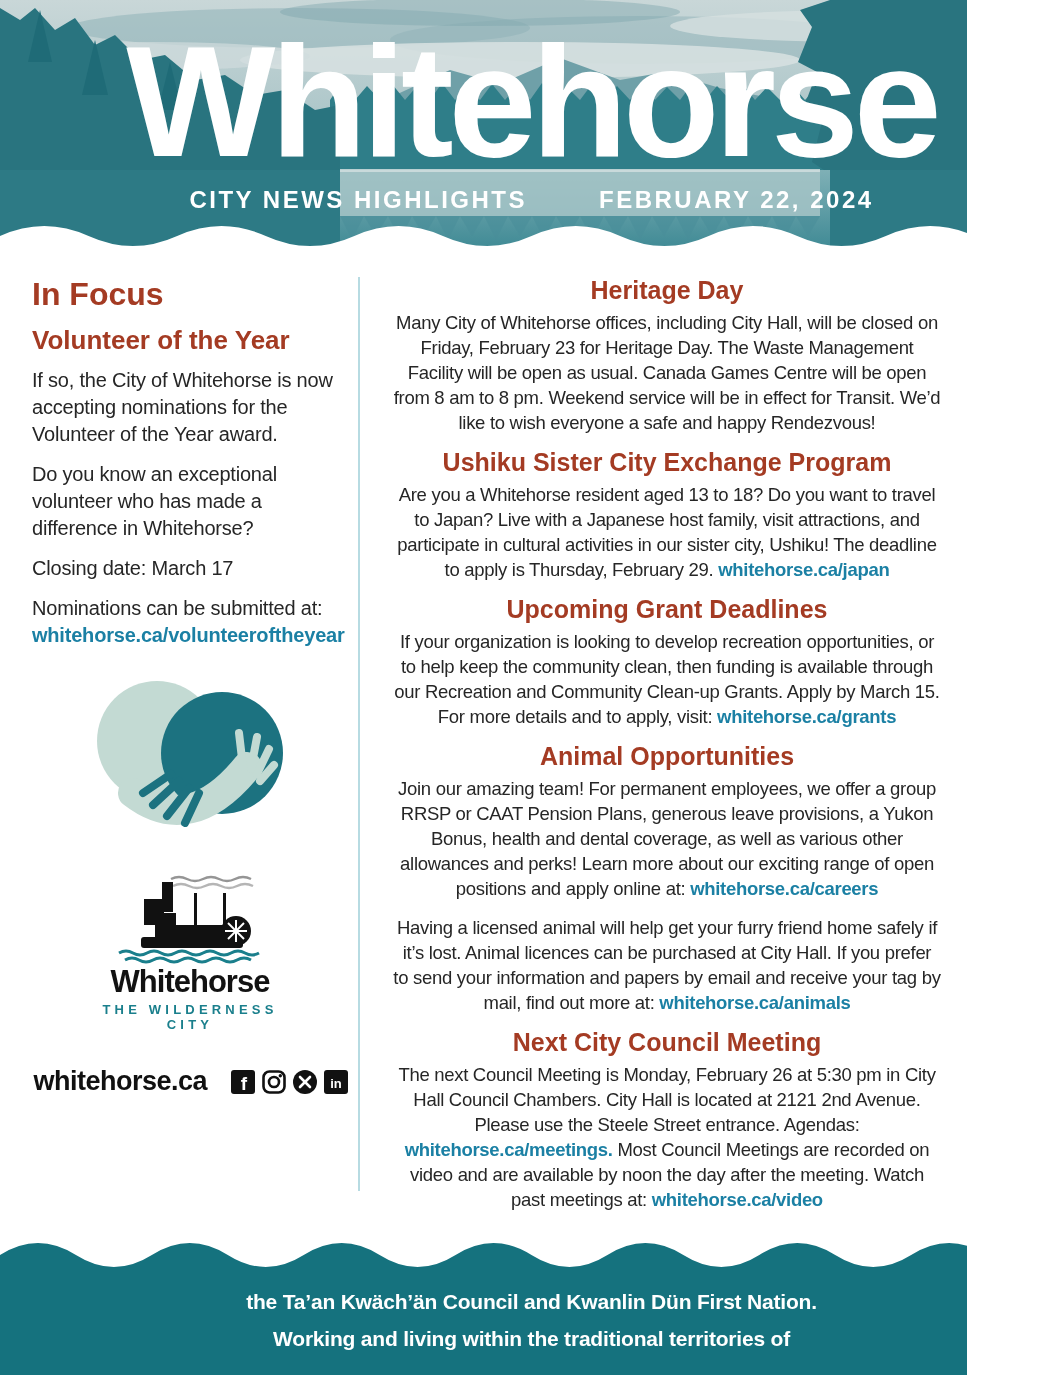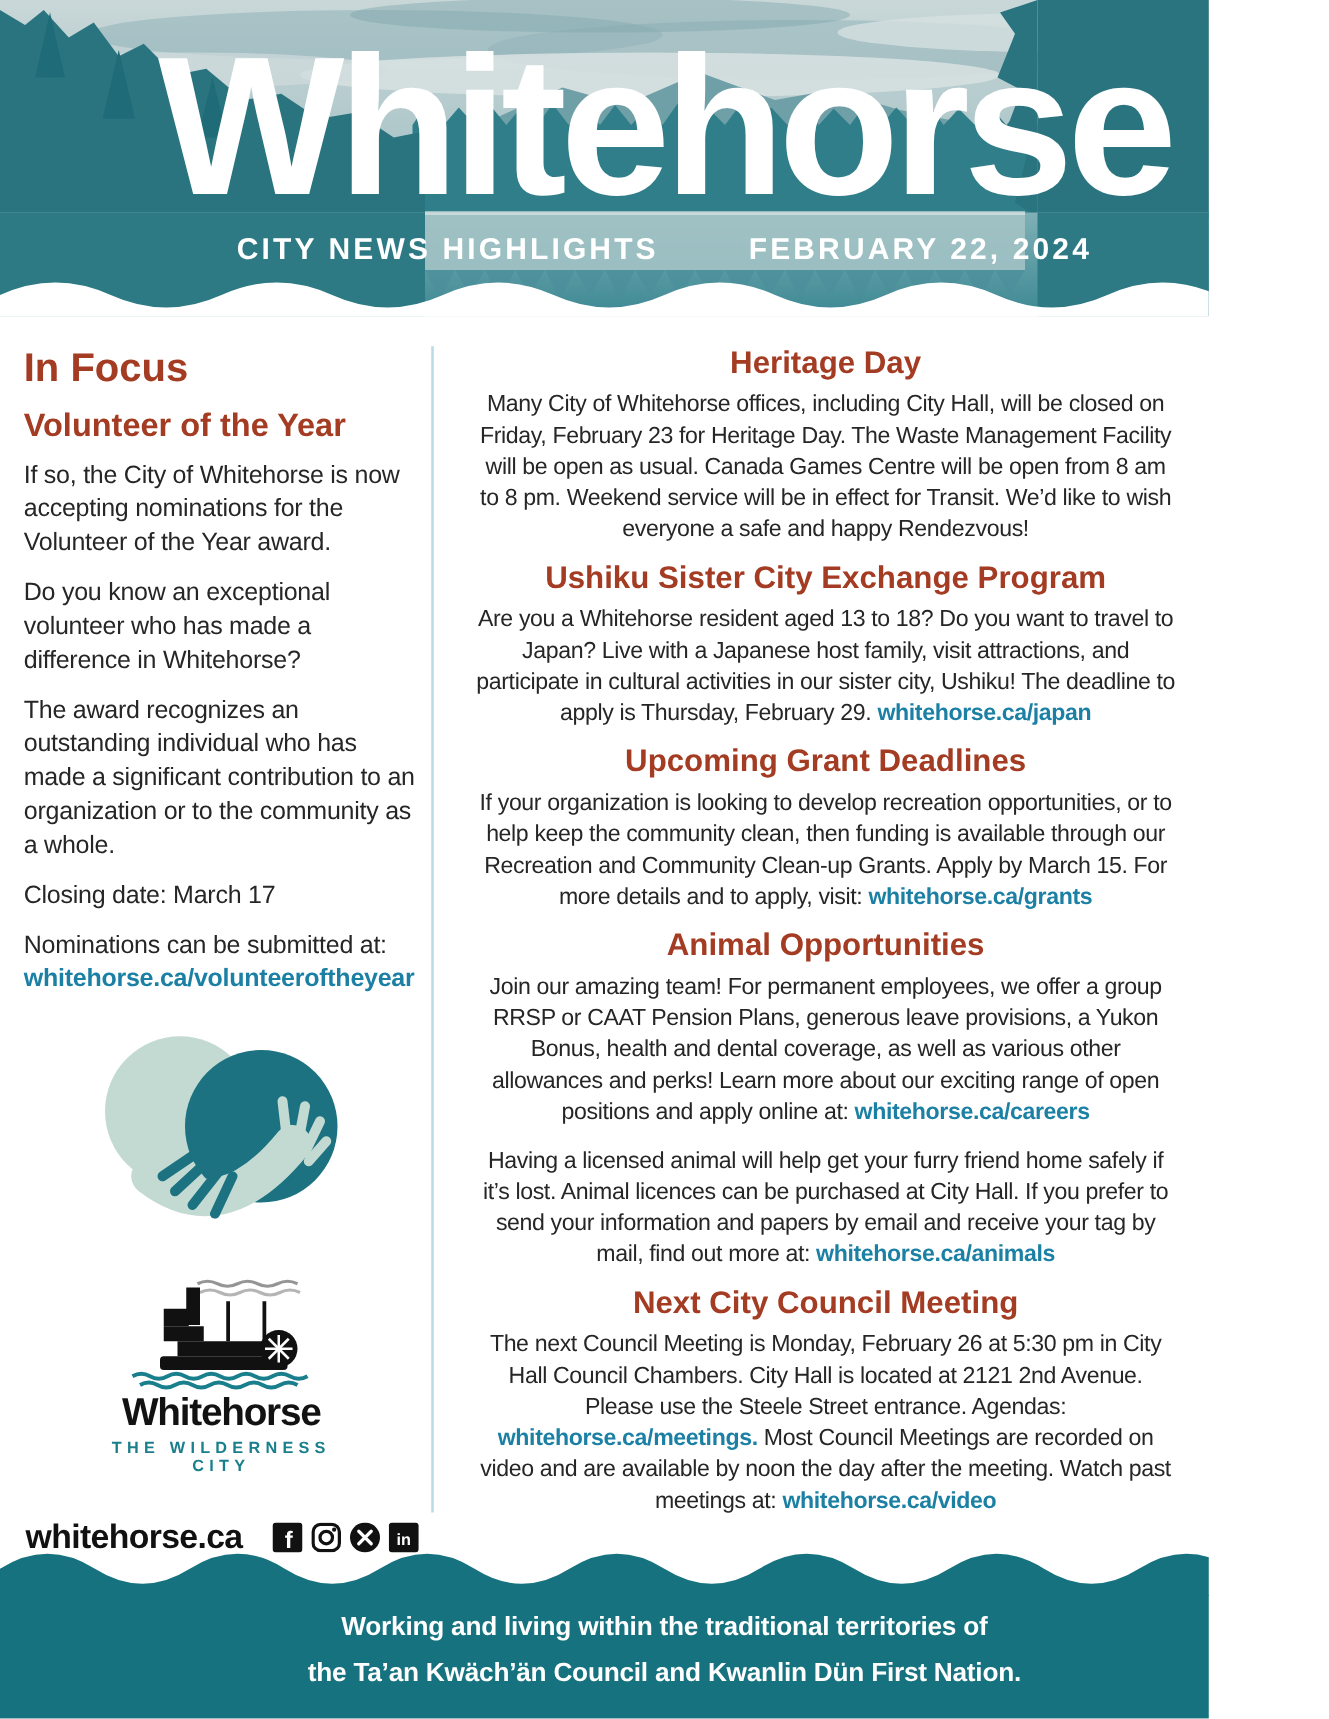--- a/index.html
+++ b/index.html
@@ -7,21 +7,21 @@
         font-family:"Liberation Sans",sans-serif;color:#262626;}
   
   .hero{position:relative;width:1063px;height:253px;overflow:hidden;}
   .hero-art{position:absolute;inset:0;width:100%;height:100%;display:block;}
   .hero-title{position:absolute;top:22px;left:0;width:100%;text-align:center;
       font-size:158px;font-weight:bold;color:#ffffff;letter-spacing:-5px;line-height:1;}
   .hero-sub{position:absolute;top:186px;left:0;width:100%;display:flex;justify-content:center;gap:72px;
       font-size:24px;font-weight:bold;color:#ffffff;letter-spacing:2.5px;}
   .hero-wave{position:absolute;left:0;bottom:-1px;width:1063px;height:40px;display:block;}
   
-  .main{display:flex;padding:24px 26px 0 19px;}
+  .main{display:flex;padding:24px 26px 0 32px;}
   .col-left{width:316px;flex:0 0 316px;}
   .divider{width:2px;background:#B7DBE2;margin:0 0 35px 10px;flex:0 0 2px;}
   .col-right{flex:1;padding-left:33px;min-width:0;}
   h2.infocus{margin:0 0 14px 0;font-size:32px;line-height:1.1;color:#A43B23;font-weight:bold;}
   h3.sub{margin:0 0 12px 0;font-size:26px;line-height:1.1;color:#A43B23;font-weight:bold;}
   .col-left p{margin:0 0 13px 0;font-size:20px;line-height:27px;letter-spacing:-0.2px;}
   a.link{color:#1B80A4;font-weight:bold;text-decoration:none;}
   
   .heart-wrap{margin:26px auto 0 auto;width:190px;display:block;}
   
@@ -94,21 +94,20 @@
     </svg>
   </div>
 
   <div class="main">
 
     <div class="col-left">
       <h2 class="infocus">In Focus</h2>
       <h3 class="sub">Volunteer of the Year</h3>
       <p>If so, the City of Whitehorse is now accepting nominations for the Volunteer of the Year award.</p>
       <p>Do you know an exceptional volunteer who has made a difference in Whitehorse?</p>
-      <p>The award recognizes an outstanding individual who has made a significant contribution to an organization or to the community as a whole.</p>
       <p>Closing date: March 17</p>
       <p><span>Nominations can be submitted at: </span><a class="link"><span>whitehorse.ca/</span><wbr><span>volunteeroftheyear</span></a></p>
 
       <svg class="heart-wrap" width="190" height="152" viewBox="0 0 190 152" aria-hidden="true">
         <circle cx="62" cy="66" r="60" fill="#C3DAD3"></circle>
         <circle cx="127" cy="78" r="61" fill="#1C7280"></circle>
         <path d="M38,118 Q95,162 152,92" stroke="#C3DAD3" stroke-width="30" stroke-linecap="round" fill="none"></path>
         <g stroke="#C3DAD3" stroke-width="8" stroke-linecap="round">
           <line x1="148" y1="92" x2="144" y2="58"></line>
           <line x1="156" y1="94" x2="162" y2="62"></line>
@@ -215,18 +214,18 @@
       </section>
 
     </div>
   </div>
 
   <div class="footer">
     <svg class="footer-wave" viewBox="0 0 1064 48" preserveAspectRatio="none" aria-hidden="true">
       <path d="M0,26 Q38,2 76,26 T152,26 T228,26 T304,26 T380,26 T456,26 T532,26 T608,26 T684,26 T760,26 T836,26 T912,26 T988,26 T1064,26 L1064,48 L0,48 Z" fill="#15727E"></path>
     </svg>
     <div class="footer-text">
+      <div>the Ta’an Kwäch’än Council and Kwanlin Dün First Nation.</div>
       <div>Working and living within the traditional territories of</div>
-      <div>the Ta’an Kwäch’än Council and Kwanlin Dün First Nation.</div>
     </div>
   </div>
 
 </div>
 
 </body></html>

